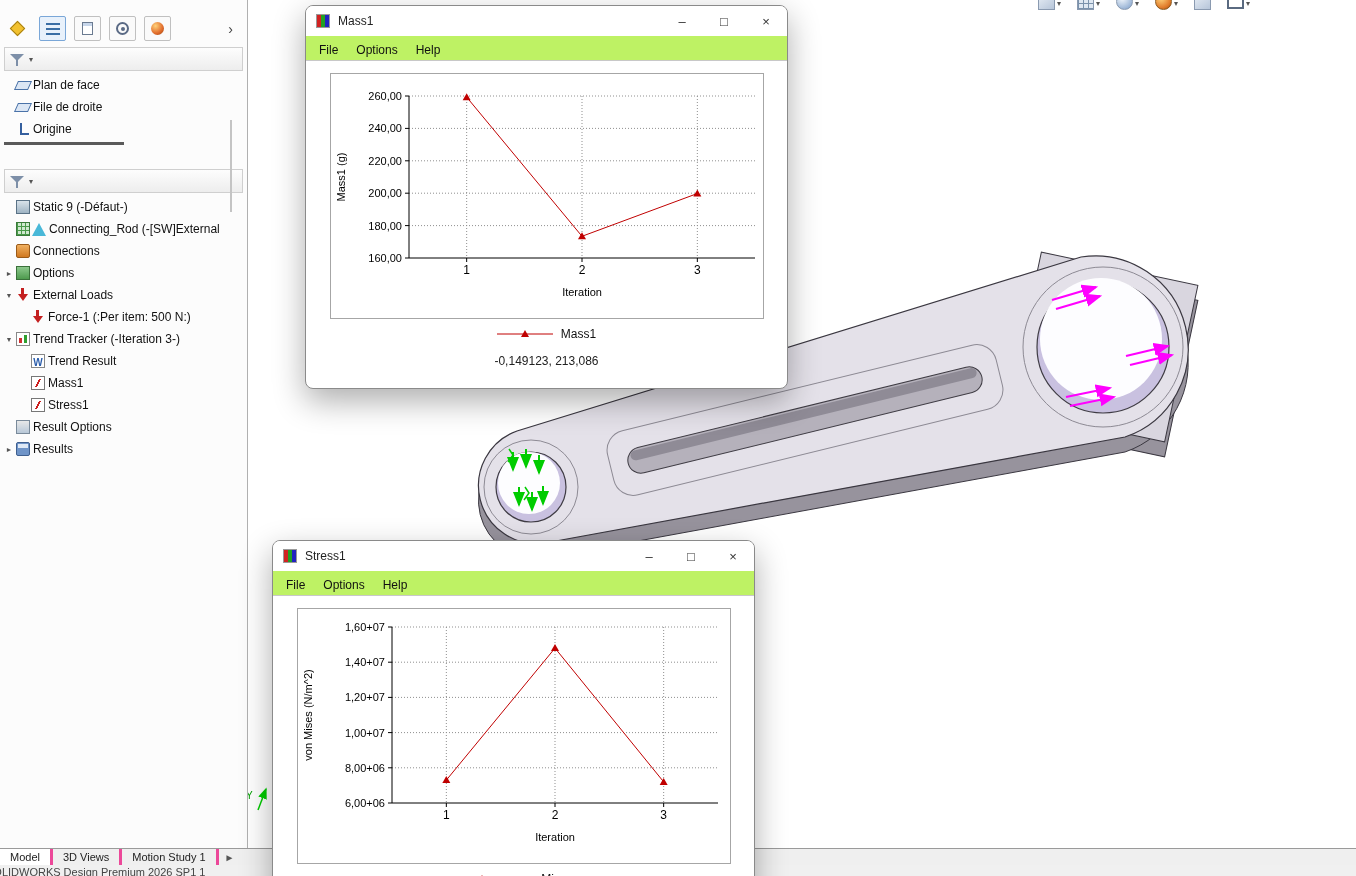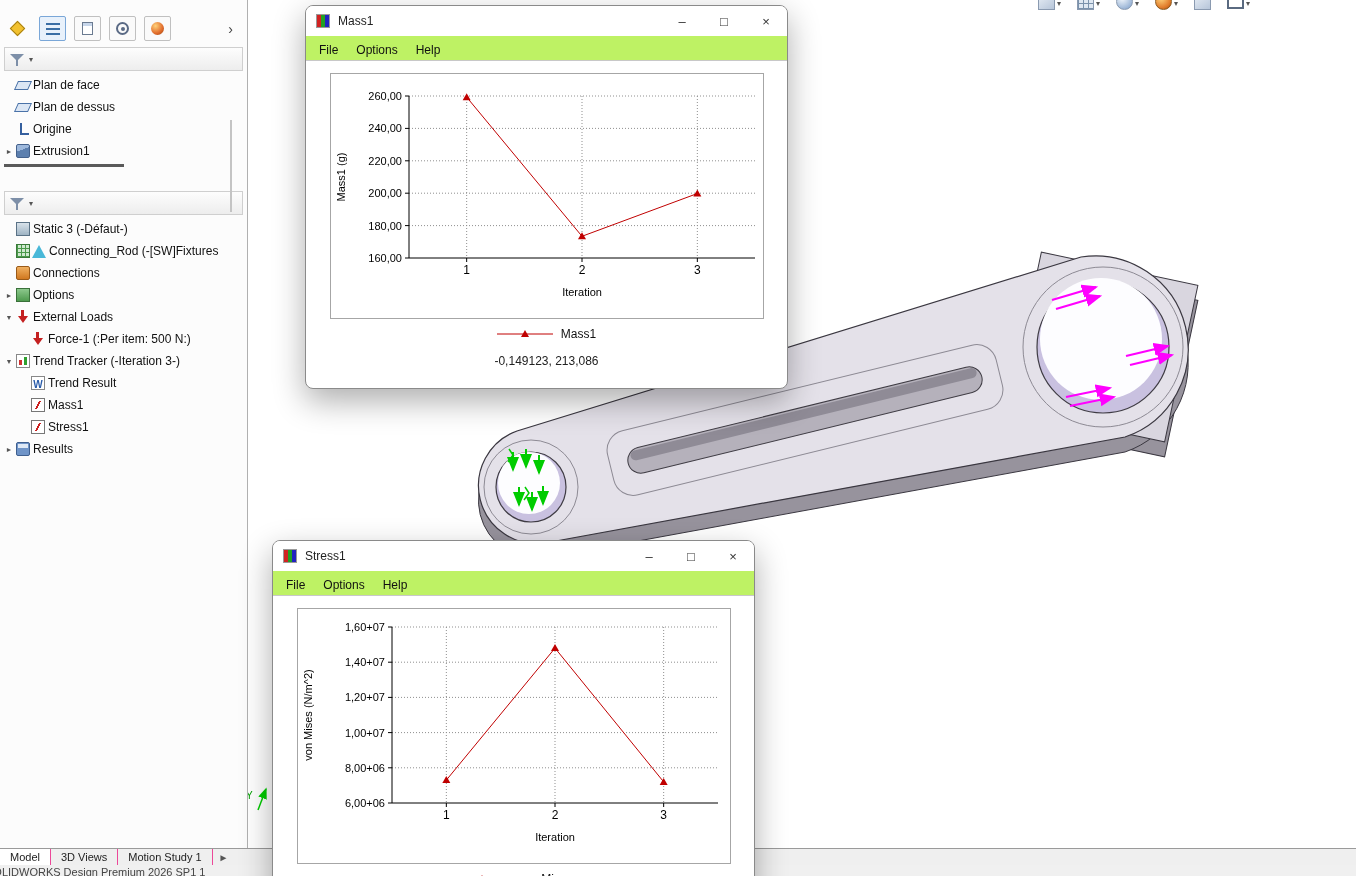--- a/index.html
+++ b/index.html
@@ -66,21 +66,21 @@
   .ic-resultopt{background:linear-gradient(#e8e8e8,#b8c8d8);border:1px solid #7a8a9a;}
   .ic-results{background:#6f94c8;border:1px solid #3f5f8f;border-radius:2px;}
   .ic-results::before{content:"";position:absolute;left:1px;top:1px;right:1px;height:4px;background:#dfe9f6;}
 
   .rollback{height:3px;width:120px;background:#5a5a5a;margin:2px 0 0 4px;}
   .tree-scroll{position:absolute;left:230px;top:120px;width:2px;height:92px;background:#c4c4c4;}
   .collapse-handle{position:absolute;left:240px;top:393px;width:7px;height:32px;background:#e4e4e4;border:1px solid #bbb;border-radius:3px;}
 
   
   .bottom-tabs{position:absolute;left:0;top:848px;width:1356px;height:17px;background:#efefef;border-top:1px solid #9a9a9a;display:flex;align-items:center;z-index:4;font-size:11px;color:#222;}
-  .btab{padding:0 10px;height:100%;display:flex;align-items:center;border-right:1px solid #ec4899;}
+  .btab{padding:0 10px;height:100%;display:flex;align-items:center;border-right:3px solid #ec4899;}
   .btab.active{background:#ffffff;}
   .tab-extra{padding:0 6px;color:#555;font-size:10px;}
   .status-bar{position:absolute;left:0;top:865px;width:1356px;height:11px;background:#f0f0f0;z-index:4;font-size:11px;color:#444;overflow:hidden;}
   .status-text{display:inline-block;margin-left:-14px;line-height:14px;white-space:nowrap;}
 
   
   .float-window{position:absolute;width:483px;background:#ffffff;border:1px solid #8a8a8a;border-radius:8px;box-shadow:0 12px 32px rgba(0,0,0,0.32);overflow:hidden;}
   #mass-window{left:305px;top:5px;height:384px;z-index:20;}
   #stress-window{left:272px;top:540px;height:420px;z-index:21;}
   .titlebar{height:30px;display:flex;align-items:center;padding-left:10px;background:#fff;}
@@ -214,53 +214,48 @@
 
   <div class="tree">
     <div class="trow">
         <span class="exp"></span>
         <span class="ti ic-plane"></span>
         <span class="tlabel">Plan de face</span>
       </div>
     <div class="trow">
         <span class="exp"></span>
         <span class="ti ic-plane"></span>
-        <span class="tlabel">Plan de dessus</span>
+        <span class="tlabel">File de droite</span>
       </div>
     <div class="trow">
         <span class="exp"></span>
         <span class="ti ic-origin"></span>
         <span class="tlabel">Origine</span>
-      </div>
-    <div class="trow">
-        <span class="exp">►</span>
-        <span class="ti ic-extrusion"></span>
-        <span class="tlabel">Extrusion1</span>
       </div>
   </div>
 
   <div class="rollback"></div>
   <div class="tree-scroll"></div>
 
   <div class="sb-filter" style="margin-top:24px;">
     <span class="funnel"></span>
     <span class="filter-caret">▾</span>
   </div>
 
   <div class="tree">
     <div class="trow">
         <span class="exp"></span>
         <span class="ti ic-study"></span>
-        <span class="tlabel">Static 3 (-Défaut-)</span>
+        <span class="tlabel">Static 9 (-Défaut-)</span>
       </div>
     <div class="trow">
         <span class="exp"></span>
         <span class="ti ic-meshgreen"></span>
         <span class="ti ic-tetra"></span>
-        <span class="tlabel">Connecting_Rod (-[SW]Fixtures</span>
+        <span class="tlabel">Connecting_Rod (-[SW]External</span>
       </div>
     <div class="trow">
         <span class="exp"></span>
         <span class="ti ic-connections"></span>
         <span class="tlabel">Connections</span>
       </div>
     <div class="trow">
         <span class="exp">►</span>
         <span class="ti ic-fixtures"></span>
         <span class="tlabel">Options</span>
@@ -291,20 +286,25 @@
         <span class="exp"></span>
         <span class="indent"></span>
         <span class="ti ic-chart"></span>
         <span class="tlabel">Mass1</span>
       </div>
     <div class="trow">
         <span class="exp"></span>
         <span class="indent"></span>
         <span class="ti ic-chart"></span>
         <span class="tlabel">Stress1</span>
+      </div>
+    <div class="trow">
+        <span class="exp"></span>
+        <span class="ti ic-resultopt"></span>
+        <span class="tlabel">Result Options</span>
       </div>
     <div class="trow">
         <span class="exp">►</span>
         <span class="ti ic-results"></span>
         <span class="tlabel">Results</span>
       </div>
   </div>
 </div>
 
 <div class="collapse-handle"></div>

